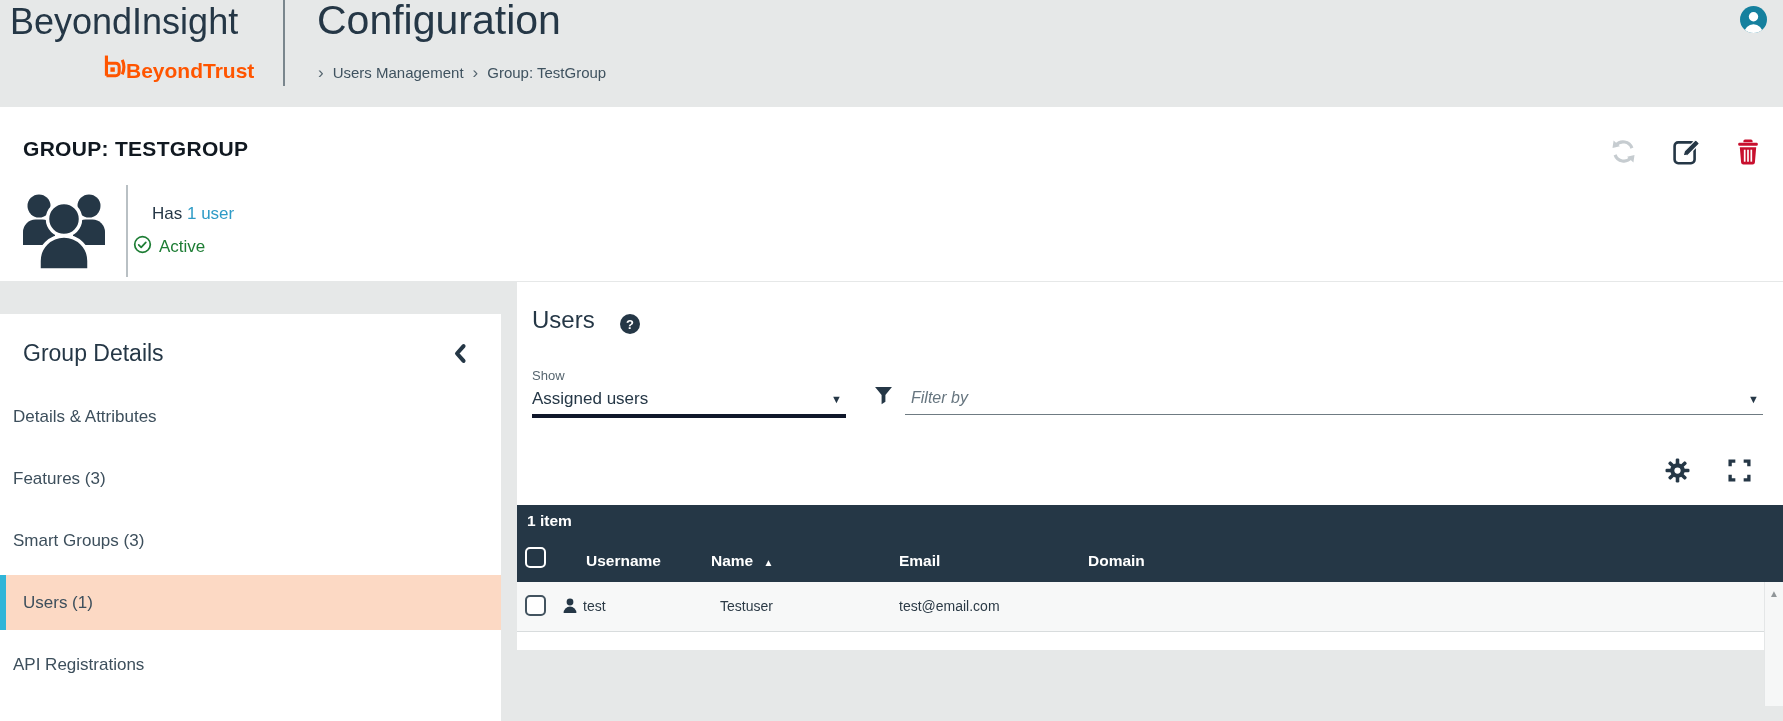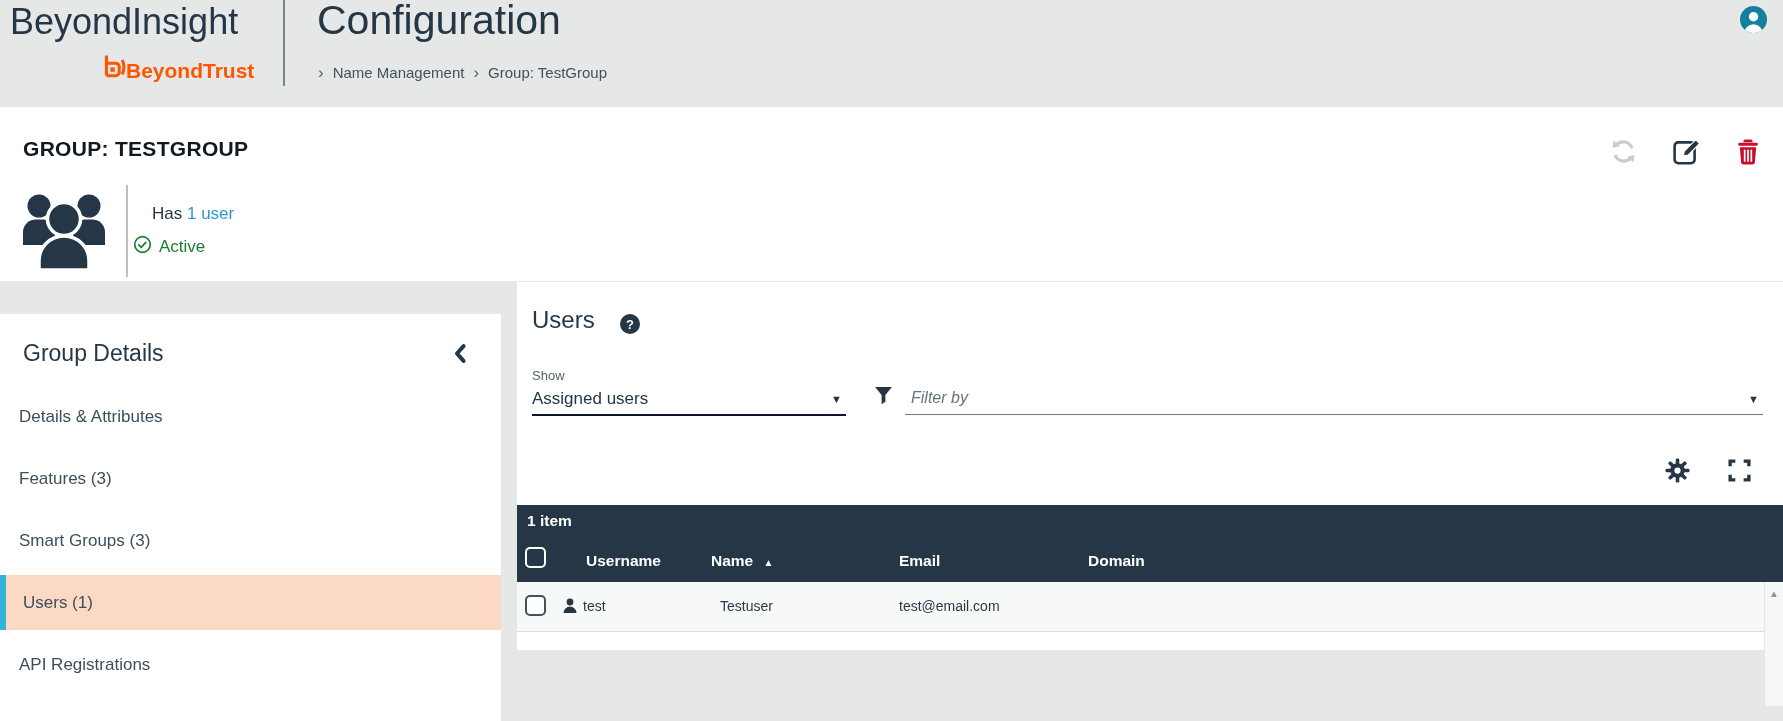--- a/index.html
+++ b/index.html
@@ -26,31 +26,31 @@
   .has-line{left:152px;top:97px;font-size:17px;color:#253746;}
   .link{color:#2e9bc6;cursor:pointer;}
   .status-line{left:133px;top:128px;display:flex;align-items:center;gap:7px;font-size:17px;color:#1d7d34;}
   .group-actions{left:1610px;top:31px;display:flex;align-items:center;gap:36px;}
   .icon-btn{display:inline-flex;align-items:center;justify-content:center;cursor:pointer;}
 
   
   .sidebar{left:0;top:314px;width:501px;height:416px;background:#ffffff;}
   .sidebar-title{left:23px;top:26px;font-size:23px;color:#253746;}
   .collapse-btn{left:450px;top:28px;cursor:pointer;}
-  .menu-item{left:0;width:501px;height:55px;line-height:55px;padding-left:19px;box-sizing:border-box;
+  .menu-item{left:0;width:501px;height:55px;line-height:55px;padding-left:13px;box-sizing:border-box;
              font-size:17px;color:#3d4f5c;cursor:pointer;}
   .menu-item.selected{background:#fcd9c4;border-left:6px solid #30b5d8;padding-left:17px;}
 
   
   .main{left:517px;top:282px;width:1266px;height:368px;background:#ffffff;}
   .main-title{left:15px;top:24px;font-size:24px;color:#253746;}
   .help-icon{left:103px;top:32px;width:20px;height:20px;border-radius:50%;background:#253746;color:#fff;
              font-size:13px;font-weight:bold;display:flex;align-items:center;justify-content:center;cursor:pointer;}
   .show-label{left:15px;top:86px;font-size:13px;color:#56656f;}
-  .select{left:15px;top:101px;width:314px;height:31px;border-bottom:2px solid #0f172a;
+  .select{left:15px;top:101px;width:314px;height:31px;border-bottom:4px solid #0f172a;
           display:flex;align-items:center;justify-content:space-between;cursor:pointer;}
   .select-value{font-size:17px;color:#253746;}
   .dd-arrow{font-size:11px;color:#253746;margin-right:4px;}
   .funnel{left:357px;top:104px;}
   .filter-field{left:388px;top:101px;width:858px;height:31px;border-bottom:1px solid #6f7b82;
                 display:flex;align-items:center;}
   .filter-input{flex:1;border:none;outline:none;background:transparent;font-size:16px;
                 font-family:"Liberation Sans",sans-serif;color:#3b82f6;padding:0 0 2px 6px;}
   .filter-input::placeholder{font-style:italic;color:#66757f;}
   .table-actions{left:1148px;top:176px;display:flex;align-items:center;gap:37px;}
@@ -85,21 +85,21 @@
     </span>
     <span class="brand-text">BeyondTrust</span>
   </div>
 
   <div class="abs header-divider"></div>
 
   <div class="abs page-title">Configuration</div>
 
   <div class="abs breadcrumb">
     <span class="crumb-sep">›</span>
-    <span class="crumb">Name Management</span>
+    <span class="crumb">Users Management</span>
     <span class="crumb-sep">›</span>
     <span class="crumb">Group: TestGroup</span>
   </div>
 
   <div class="abs avatar">
     <svg width="27" height="27" viewBox="0 0 27 27">
       <defs>
           <clipPath id="avc">
             <circle cx="13.5" cy="13.5" r="13.5"></circle>
           </clipPath>

